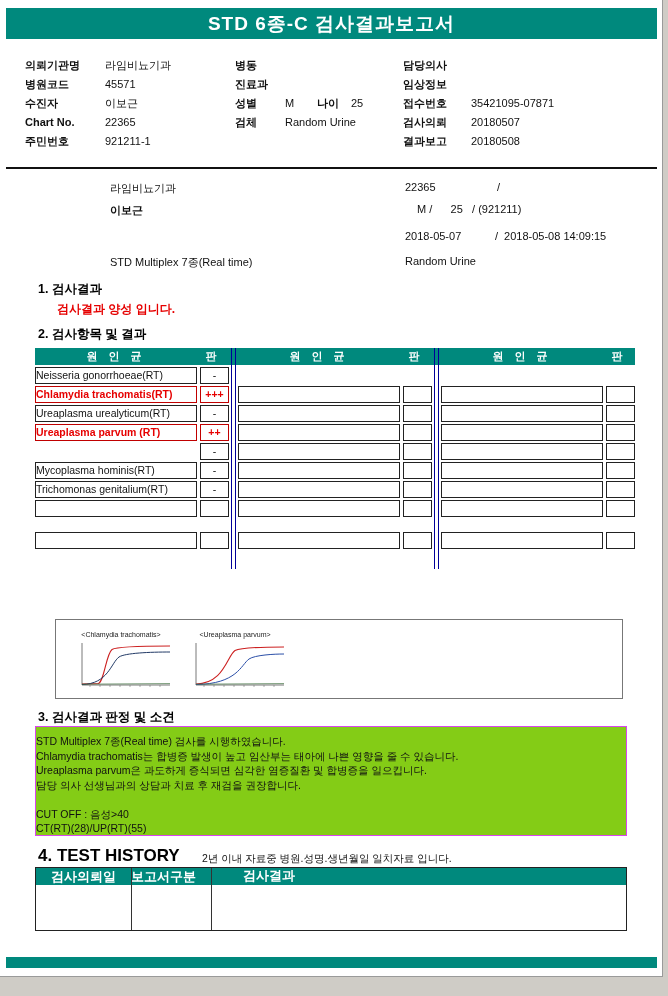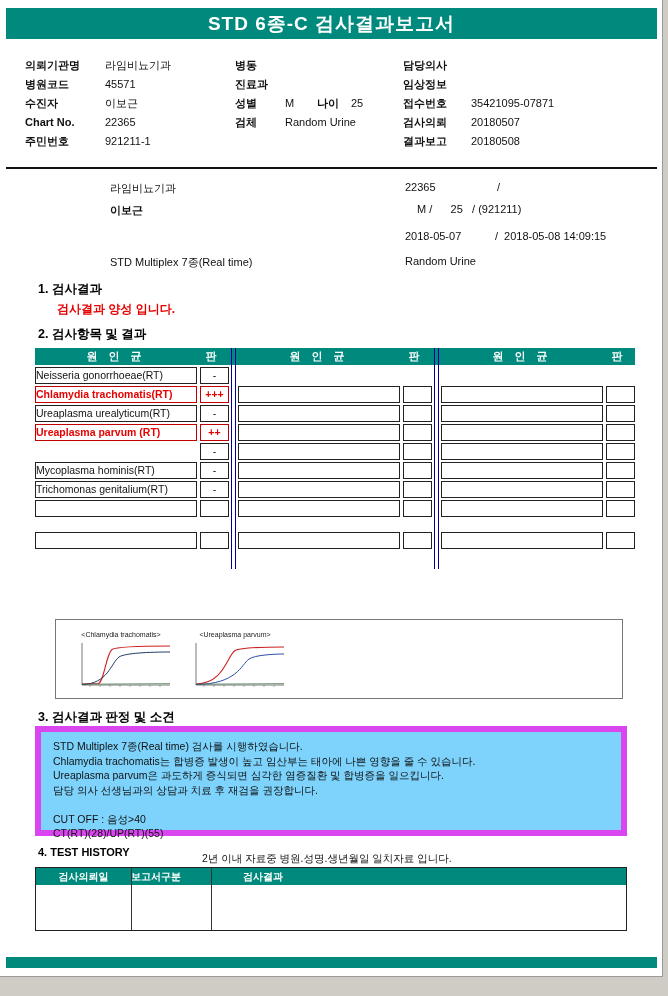--- a/index.html
+++ b/index.html
@@ -83,34 +83,34 @@
   .chart-thumb { position:absolute; top:3px; width:106px; }
   .chart-thumb.c1 { left:12px; }
   .chart-thumb.c2 { left:126px; }
   .chart-label {
     font-size:7px; line-height:8px; height:16px; text-align:center; color:#222;
     display:flex; align-items:flex-end; justify-content:center;
   }
   
   .opinion-box {
     position:absolute; left:35px; top:726px; width:592px; height:110px;
-    border:6px solid #d946ef; padding:7px 12px; font-size:10.5px; background:#7dd3fc;
+    border:1px solid #d946ef; padding:7px 0; font-size:10.5px; background:#84cc16;
   }
   .op-line { min-height:14.5px; line-height:14.5px; white-space:pre-wrap; }
   
   .history-note { position:absolute; left:202px; top:852px; font-size:10.5px; }
   .history-table {
     position:absolute; left:35px; top:867px; width:592px; height:64px;
     border:1px solid #222; background:#fff;
   }
   .h-head { position:absolute; left:0; top:0; width:100%; height:17px; background:var(--accent,#00897d); }
-  .h-th { position:absolute; top:0; height:34px; line-height:17px; color:#fff; font-weight:bold; font-size:10px; }
+  .h-th { position:absolute; top:0; height:34px; line-height:17px; color:#fff; font-weight:bold; font-size:13px; }
   .h-th.c1 { left:0; width:95px; text-align:center; }
   .h-th.c2 { left:95px; width:80px; text-align:left; }
-  .h-th.c3 { left:175px; padding-left:32px; }
+  .h-th.c3 { left:175px; padding-left:32px;font-family:Liberation Mono, monospace; }
   .h-vline { position:absolute; top:0; width:1px; height:100%; background:#333; }
   .bottom-bar { position:absolute; left:6px; top:957px; width:651px; height:11px; background:var(--accent,#00897d); }
 </style>
 </head>
 <body>
 
 <div class="page">
 
   <div class="banner">
     <span>STD 6종-C 검사결과보고서</span>
@@ -352,21 +352,21 @@
   <div class="opinion-box">
     <div class="op-line">STD Multiplex 7종(Real time) 검사를 시행하였습니다.</div>
     <div class="op-line">Chlamydia trachomatis는 합병증 발생이 높고 임산부는 태아에 나쁜 영향을 줄 수 있습니다.</div>
     <div class="op-line">Ureaplasma parvum은 과도하게 증식되면 심각한 염증질환 및 합병증을 일으킵니다.</div>
     <div class="op-line">담당 의사 선생님과의 상담과 치료 후 재검을 권장합니다.</div>
     <div class="op-line"></div>
     <div class="op-line">CUT OFF : 음성&gt;40</div>
     <div class="op-line">CT(RT)(28)/UP(RT)(55)</div>
   </div>
 
-  <div class="sec-h" style="left:38px; top:846px; font-size:11px;">4. TEST HISTORY</div>
+  <div class="sec-h" style="left:38px; top:846px; font-size:17px;">4. TEST HISTORY</div>
   <div class="history-note">2년 이내 자료중 병원.성명.생년월일 일치자료 입니다.</div>
 
   <div class="history-table">
     <div class="h-head"></div>
     <span class="h-th c1">검사의뢰일</span>
     <span class="h-th c2">보고서구분</span>
     <span class="h-th c3">검사결과</span>
     <div class="h-vline" style="left:95px;"></div>
     <div class="h-vline" style="left:175px;"></div>
   </div>

